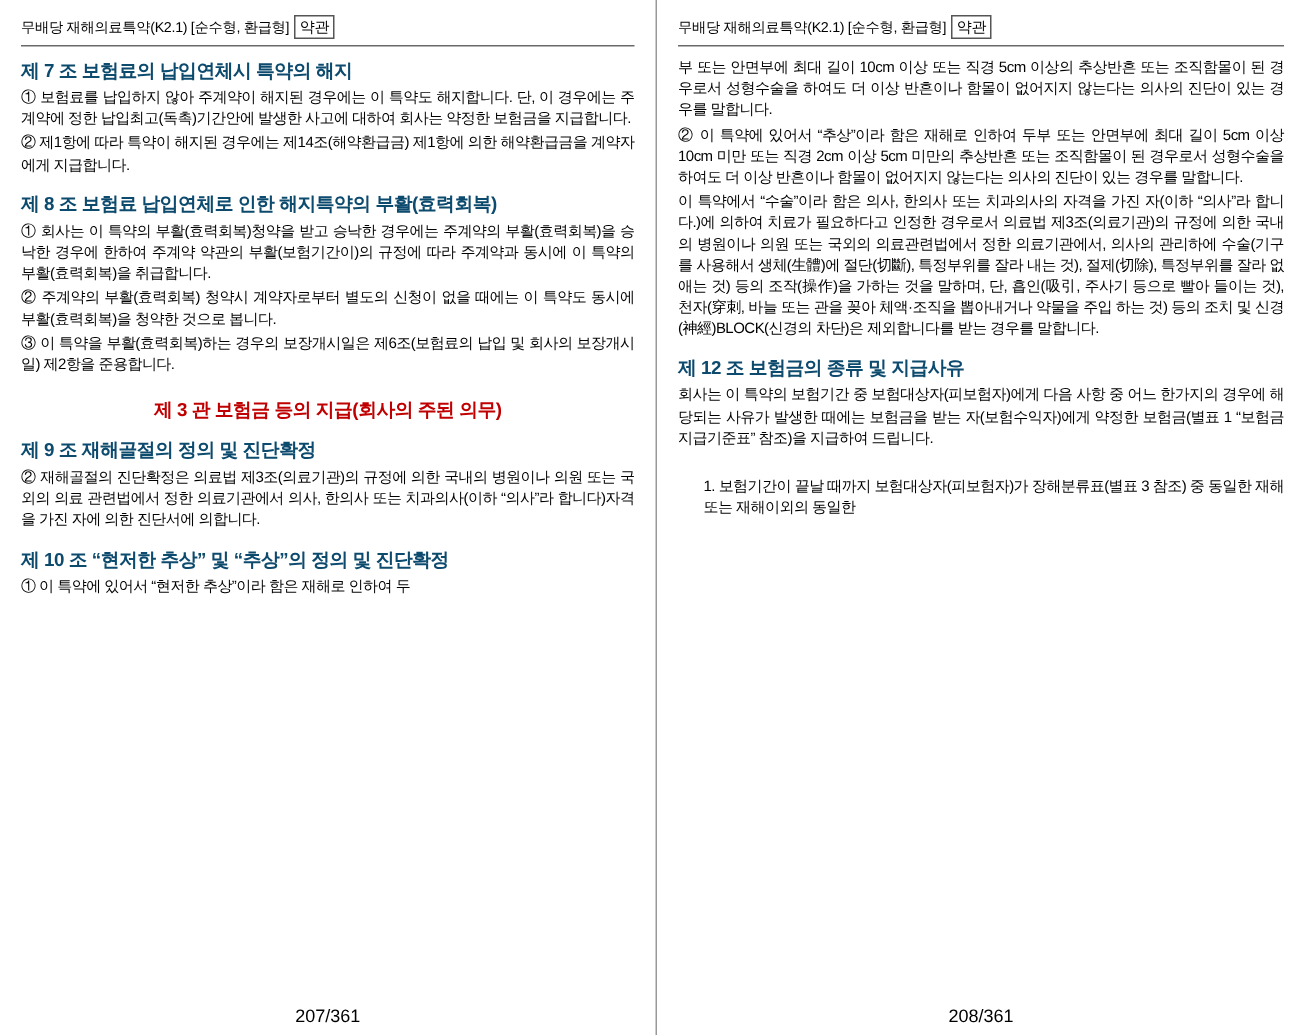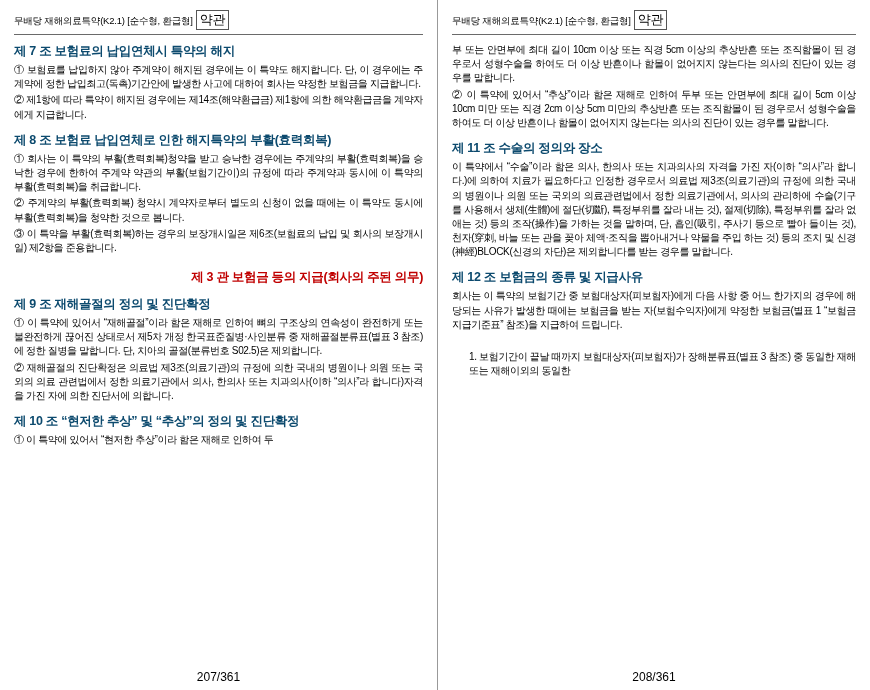--- a/index.html
+++ b/index.html
@@ -39,42 +39,42 @@
     color: #000000;
     margin: 0 0 4px 0;
     letter-spacing: -0.2px;
     white-space: nowrap;
   }
   .hdr-box {
     display: inline-block;
     border: 1px solid #555555;
     padding: 0 3px;
     margin-left: 3px;
-    font-size: 13px;
+    font-size: 10px;
   }
   .rule {
     border: 0;
     border-top: 1px solid #6a6a6a;
     margin: 3px 0 8px 0;
   }
   .art-title {
     color: #0c4a6e;
     font-weight: bold;
     font-size: 12.5px;
     margin: 10px 0 3px 0;
     letter-spacing: -0.3px;
   }
   .art-title.first {
     margin-top: 2px;
   }
   .sec-title {
     color: #c00000;
     font-weight: bold;
     font-size: 12.5px;
-    text-align: right;
+    text-align: center;
     margin: 14px 0 10px 0;
     letter-spacing: -0.3px;
   }
   p.para {
     margin: 0 0 2px 0;
     font-size: 10px;
     line-height: 1.42;
     text-align: justify;
     text-justify: inter-ideograph;
     letter-spacing: -0.35px;
@@ -111,39 +111,37 @@
     <p class="para">② 제1항에 따라 특약이 해지된 경우에는 제14조(해약환급금) 제1항에 의한 해약환급금을 계약자에게 지급합니다.</p>
 
     <div class="art-title">제 8 조  보험료 납입연체로 인한 해지특약의 부활(효력회복)</div>
     <p class="para">① 회사는 이 특약의 부활(효력회복)청약을 받고 승낙한 경우에는 주계약의 부활(효력회복)을 승낙한 경우에 한하여 주계약 약관의 부활(보험기간이)의 규정에 따라 주계약과 동시에 이 특약의 부활(효력회복)을 취급합니다.</p>
     <p class="para">② 주계약의 부활(효력회복) 청약시 계약자로부터 별도의 신청이 없을 때에는 이 특약도 동시에 부활(효력회복)을 청약한 것으로 봅니다.</p>
     <p class="para">③ 이 특약을 부활(효력회복)하는 경우의 보장개시일은 제6조(보험료의 납입 및 회사의 보장개시일) 제2항을 준용합니다.</p>
 
     <div class="sec-title">제 3 관  보험금 등의 지급(회사의 주된 의무)</div>
 
     <div class="art-title">제 9 조  재해골절의 정의 및 진단확정</div>
-    <p class="para">① 이 특약에 있어서 “재해골절”이라 함은 재해로 인하여 뼈의 구조상의 연속성이 완전하게 또는 불완전하게 끊어진 상태로서 제5차 개정 한국표준질병·사인분류 중 재해골절분류표(별표 3 참조)에 정한 질병을 말합니다. 단, 치아의 골절(분류번호 S02.5)은 제외합니다.</p>
     <p class="para">② 재해골절의 진단확정은 의료법 제3조(의료기관)의 규정에 의한 국내의 병원이나 의원 또는 국외의 의료 관련법에서 정한 의료기관에서 의사, 한의사 또는 치과의사(이하 “의사”라 합니다)자격을 가진 자에 의한 진단서에 의합니다.</p>
 
     <div class="art-title">제 10 조  “현저한 추상” 및 “추상”의 정의 및 진단확정</div>
     <p class="para">① 이 특약에 있어서 “현저한 추상”이라 함은 재해로 인하여 두</p>
 
     <div class="pg-num">207/361</div>
   </div>
 
   <div class="page right">
     <div class="page-header">
       <span>무배당 재해의료특약(K2.1)  [순수형, 환급형]</span><span class="hdr-box">약관</span>
     </div>
     <hr class="rule">
 
     <p class="para">부 또는 안면부에 최대 길이 10cm 이상 또는 직경 5cm 이상의 추상반흔 또는 조직함몰이 된 경우로서 성형수술을 하여도 더 이상 반흔이나 함몰이 없어지지 않는다는 의사의 진단이 있는 경우를 말합니다.</p>
     <p class="para">② 이 특약에 있어서 “추상”이라 함은 재해로 인하여 두부 또는 안면부에 최대 길이 5cm 이상 10cm 미만 또는 직경 2cm 이상 5cm 미만의 추상반흔 또는 조직함몰이 된 경우로서 성형수술을 하여도 더 이상 반흔이나 함몰이 없어지지 않는다는 의사의 진단이 있는 경우를 말합니다.</p>
 
-    <div class="art-title">제 11 조  수술의 정의와 장소</div>
     <p class="para">이 특약에서 “수술”이라 함은 의사, 한의사 또는 치과의사의 자격을 가진 자(이하 “의사”라 합니다.)에 의하여 치료가 필요하다고 인정한 경우로서 의료법 제3조(의료기관)의 규정에 의한 국내의 병원이나 의원 또는 국외의 의료관련법에서 정한 의료기관에서, 의사의 관리하에 수술(기구를 사용해서 생체(生體)에 절단(切斷), 특정부위를 잘라 내는 것), 절제(切除), 특정부위를 잘라 없애는 것) 등의 조작(操作)을 가하는 것을 말하며, 단, 흡인(吸引, 주사기 등으로 빨아 들이는 것), 천자(穿刺, 바늘 또는 관을 꽂아 체액·조직을 뽑아내거나 약물을 주입 하는 것) 등의 조치 및 신경(神經)BLOCK(신경의 차단)은 제외합니다를 받는 경우를 말합니다.</p>
 
     <div class="art-title">제 12 조  보험금의 종류 및 지급사유</div>
     <p class="para">회사는 이 특약의 보험기간 중 보험대상자(피보험자)에게 다음 사항 중 어느 한가지의 경우에 해당되는 사유가 발생한 때에는 보험금을 받는 자(보험수익자)에게 약정한 보험금(별표 1 “보험금 지급기준표” 참조)을 지급하여 드립니다.</p>
     <p class="para listitem">1. 보험기간이 끝날 때까지 보험대상자(피보험자)가 장해분류표(별표 3 참조) 중 동일한 재해 또는 재해이외의 동일한</p>
 
     <div class="pg-num">208/361</div>
   </div>
 
 </div>

